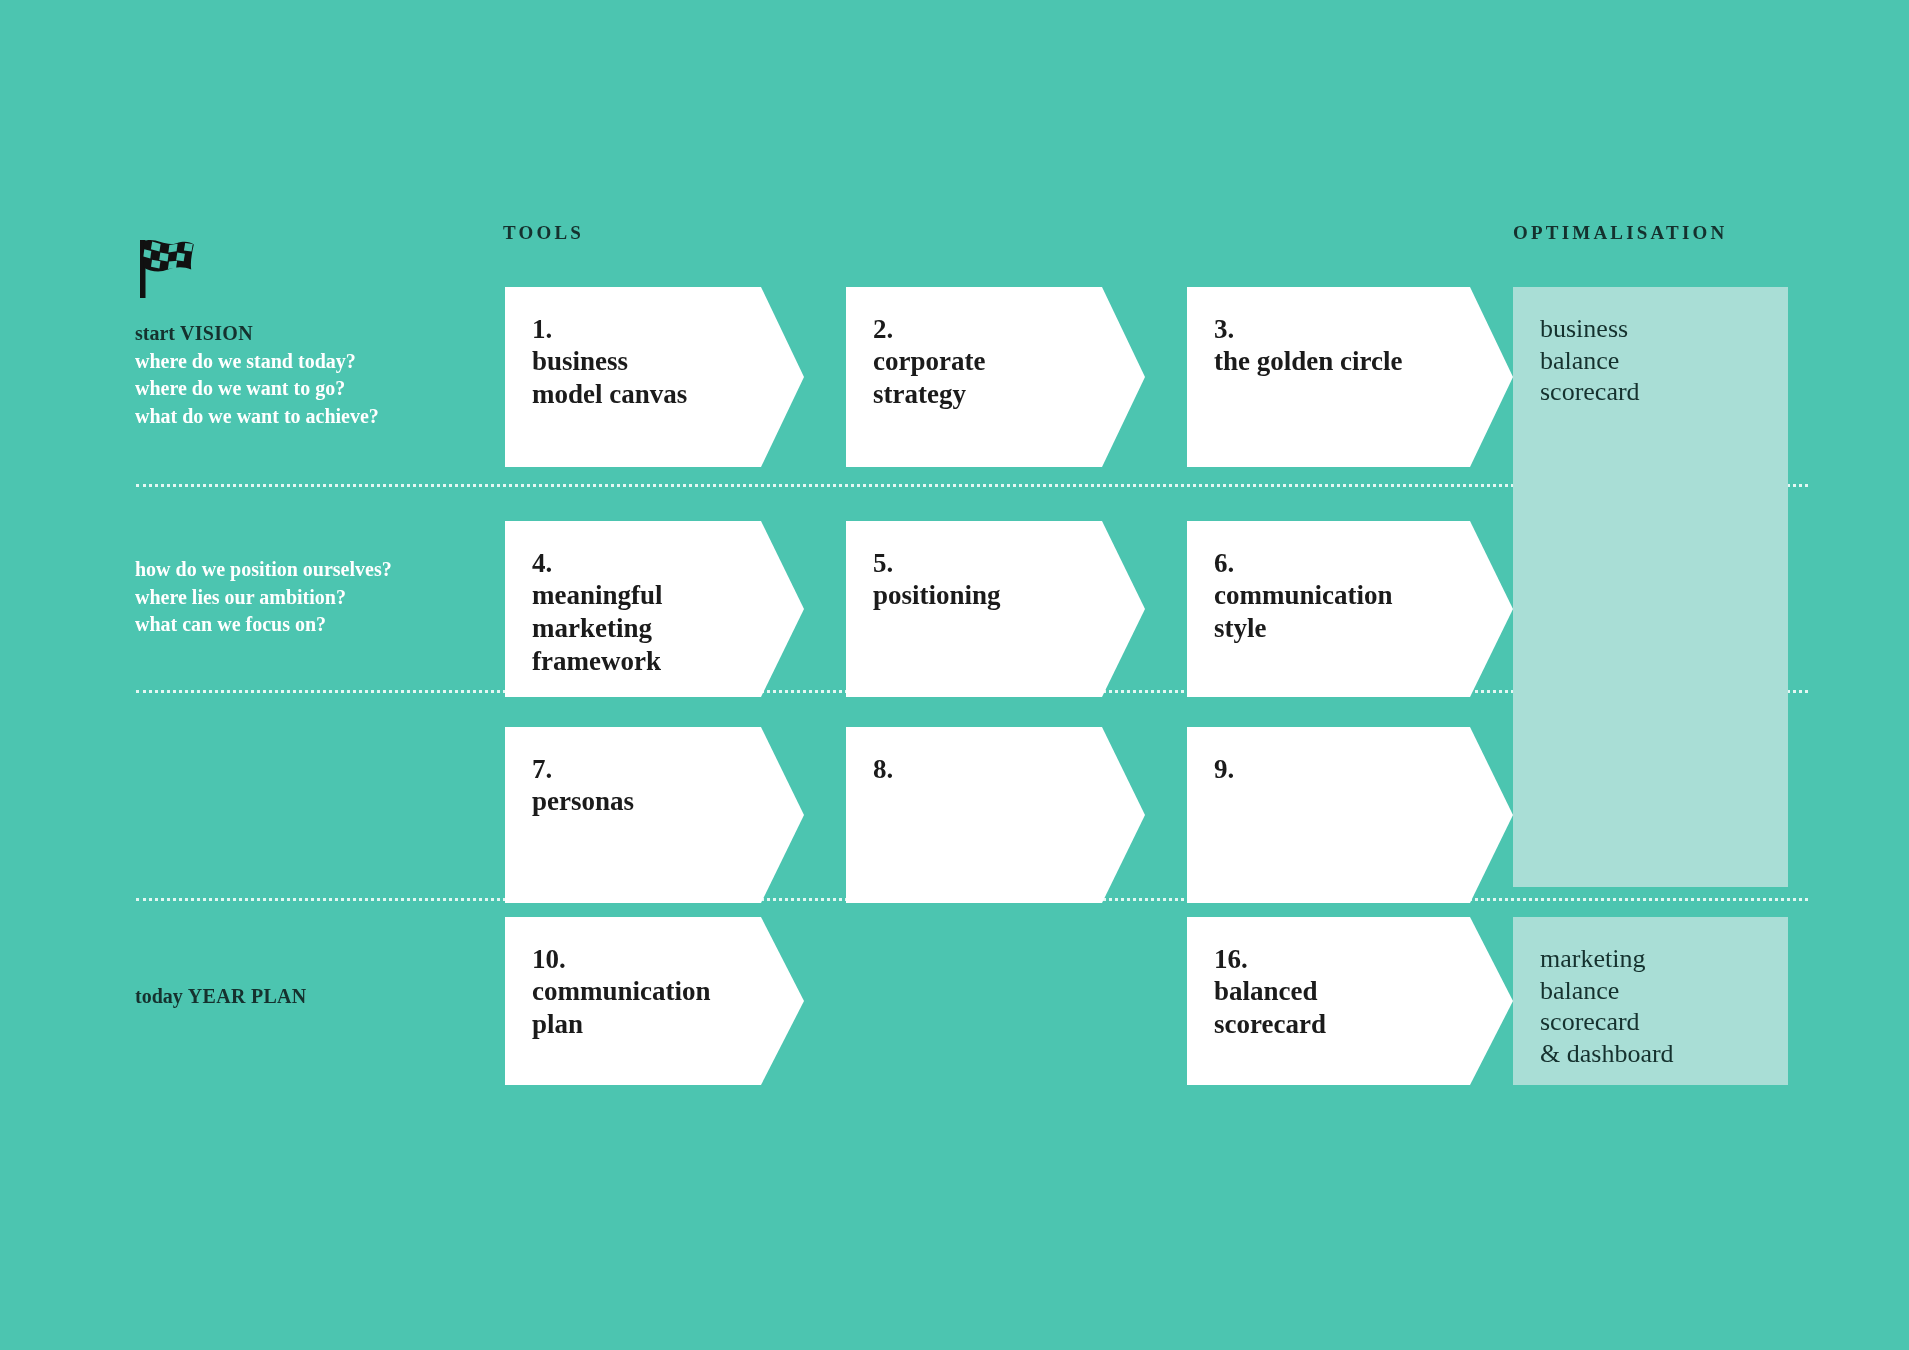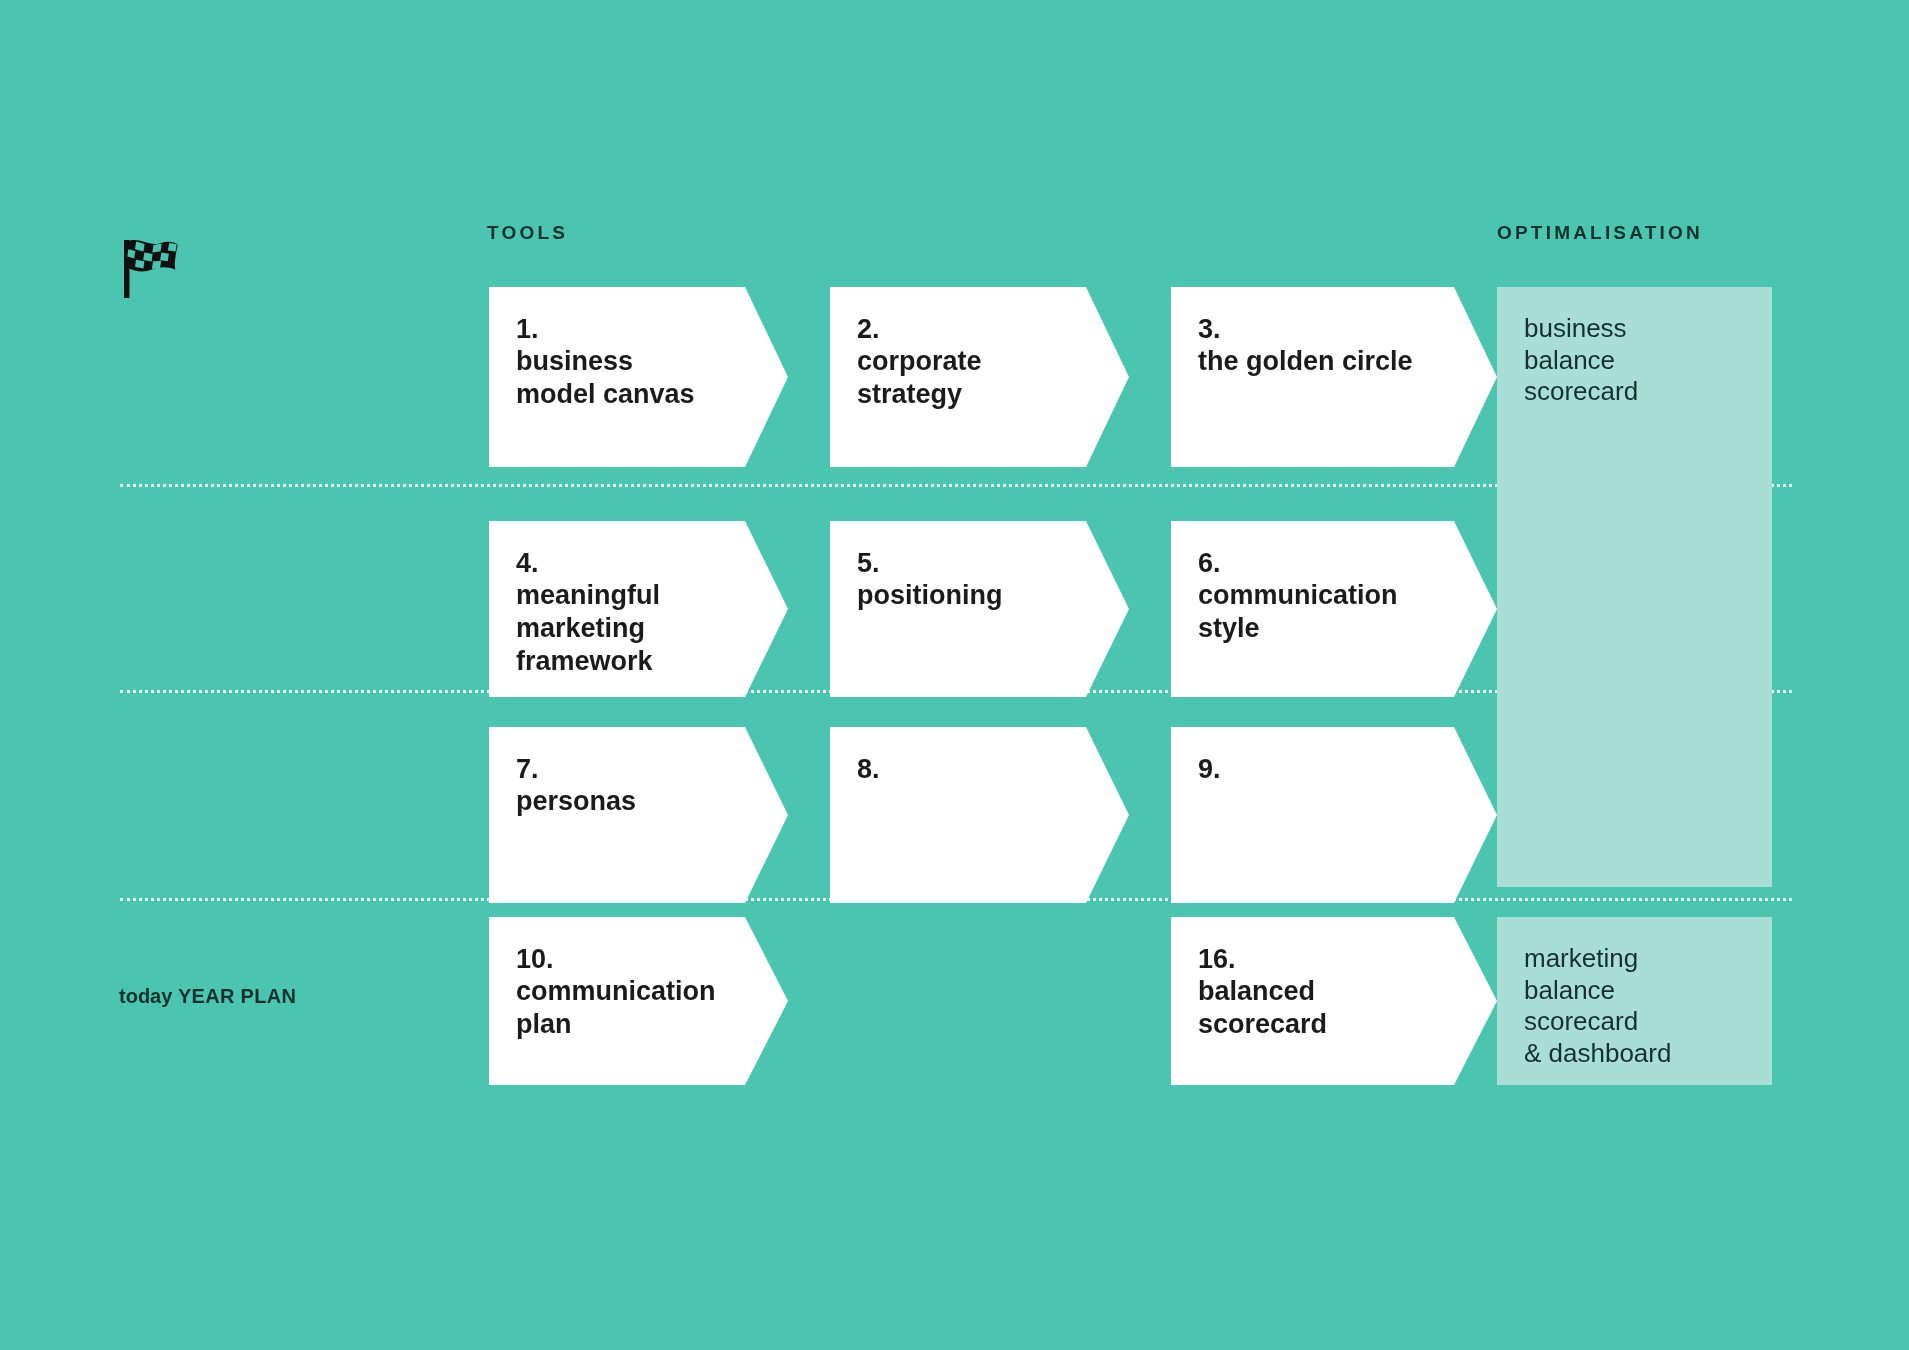--- a/index.html
+++ b/index.html
@@ -10,24 +10,25 @@
     width: 1909px;
     height: 1350px;
     background: #4cc5b0;
     font-family: "Liberation Sans", sans-serif;
     overflow: hidden;
     position: relative;
   }
 
   #canvas {
     position: absolute;
-    left: 0;
+    left: 16px;
     top: 0;
     width: 1549px;
     height: 1350px;
+    font-family: Liberation Serif, serif;
   }
 
   
   .col-header {
     position: absolute;
     font-weight: bold;
     font-size: 19px;
     letter-spacing: 3.2px;
     color: #15312e;
   }
@@ -157,21 +158,32 @@
           <path d="M10.3 11.2 l7.0 1.9 l-1.0 7.5 l-6.9 -2.0 Z"></path>
           <path d="M26.3 14.6 l8.3 1.3 l-1.0 7.5 l-8.4 -1.3 Z"></path>
           <path d="M43.3 14.6 l7.6 1.1 l-1.2 7.5 l-7.6 -1.0 Z"></path>
           <path d="M18.0 21.8 l8.4 1.4 l-1.0 7.2 l-8.4 -1.6 Z"></path>
           <path d="M35.0 23.6 l8.1 -0.9 l-1.0 7.2 l-8.2 1.2 Z"></path>
         </g>
       </g>
     </svg>
   </div>
 
-
+  <div class="row-label" id="label-row-0">
+    <div class="stage"><span>start </span><span class="emph">VISION</span></div>
+    <div class="questions">where do we stand today?</div>
+    <div class="questions">where do we want to go?</div>
+    <div class="questions">what do we want to achieve?</div>
+  </div>
+
+  <div class="row-label" id="label-row-1">
+    <div class="questions">how do we position ourselves?</div>
+    <div class="questions">where lies our ambition?</div>
+    <div class="questions">what can we focus on?</div>
+  </div>
 
 
   <div class="row-label" id="label-row-3">
     <div class="stage"><span>today </span><span class="emph">YEAR PLAN</span></div>
   </div>
 
   <div class="divider" id="div-0"></div>
   <div class="divider" id="div-1"></div>
   <div class="divider" id="div-2"></div>
 

